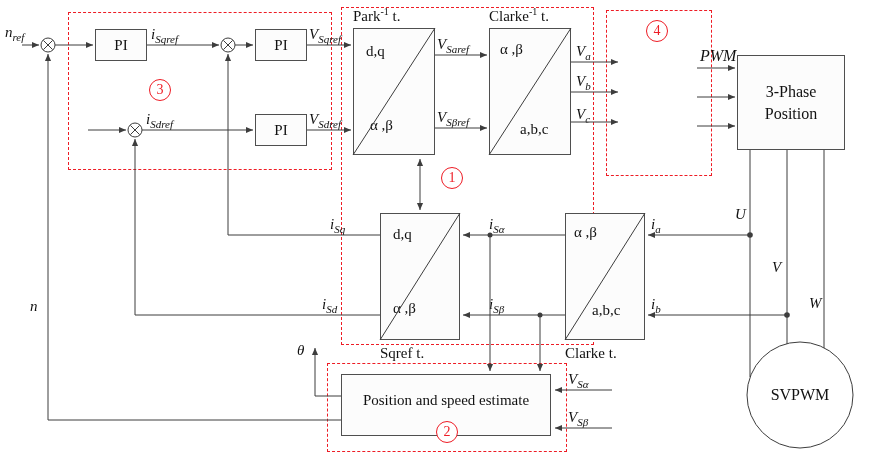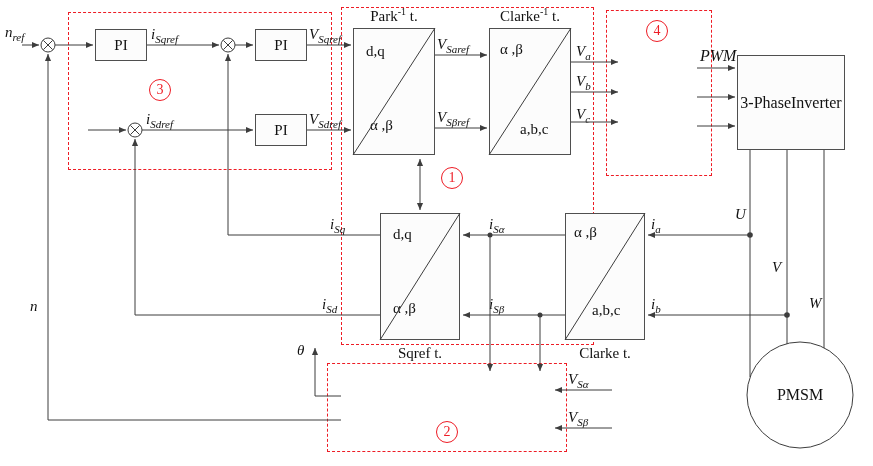--- a/index.html
+++ b/index.html
@@ -4,22 +4,22 @@
 <style>
   :root { --red:#ee1c25; --line:#3d3d3d; }
   * { margin:0; padding:0; box-sizing:border-box; }
   body { background:#fff; font-family:"Liberation Serif", serif; }
   .canvas { position:relative; width:873px; height:466px; background:#fff; overflow:hidden; }
   .dashed { position:absolute; border:1px dashed var(--red); z-index:1; background:transparent; }
   .blk { position:absolute; border:1px solid #4f4f4f; background:#fcfcfc; z-index:2;
          display:flex; align-items:center; justify-content:center; font-size:15px; color:#111; }
   .tblk { display:block; }
   .tblk .tl { position:absolute; font-size:15px; color:#111; white-space:nowrap; }
-  .col { flex-direction:row; line-height:1.35; font-size:16px; }
-  .title { position:absolute; z-index:3; text-align:center; font-size:15px; color:#111; white-space:nowrap; }
+  .col { flex-direction:column; line-height:1.35; font-size:16px; }
+  .title { position:absolute; z-index:3; text-align:left; font-size:15px; color:#111; white-space:nowrap; }
   .title sup { font-size:10px; }
   .sig { position:absolute; z-index:3; font-style:italic; font-size:15px; color:#111; white-space:nowrap; }
   .sig .sub { font-size:11px; vertical-align:sub; font-style:italic; }
   .sig.small { font-size:16px; }
   .pmsm-label { position:absolute; z-index:3; font-size:16px; color:#111; text-align:center; }
   svg.wires { position:absolute; left:0; top:0; z-index:4; pointer-events:none; stroke:var(--line); stroke-width:1; fill:none; }
   svg.wires marker path { fill:var(--line); stroke:none; }
   svg.wires .dot { fill:var(--line); stroke:none; }
   svg.wires .sumc { fill:#fff; }
   .rmark { position:absolute; z-index:5; width:22px; height:22px; border:1.5px solid var(--red);
@@ -51,34 +51,37 @@
     <span class="tl" style="left:16px;top:88px">α ,β</span>
   </div>
   <div class="blk tblk" style="left:489px;top:28px;width:82px;height:127px">
     <span class="tl" style="left:10px;top:12px">α ,β</span>
     <span class="tl" style="left:30px;top:92px">a,b,c</span>
   </div>
 
 
   <div class="blk col" style="left:737px;top:55px;width:108px;height:95px">
     <span>3-Phase</span>
-    <span>Inverter</span>
+    <span>Position</span>
   </div>
 
   <div class="blk tblk" style="left:380px;top:213px;width:80px;height:127px">
     <span class="tl" style="left:12px;top:12px">d,q</span>
     <span class="tl" style="left:12px;top:86px">α ,β</span>
   </div>
   <div class="blk tblk" style="left:565px;top:213px;width:80px;height:127px">
     <span class="tl" style="left:8px;top:10px">α ,β</span>
     <span class="tl" style="left:26px;top:88px">a,b,c</span>
   </div>
 
-
-  <div class="pmsm-label" style="left:770px;top:386px;width:60px">PMSM</div>
+  <div class="blk" style="left:341px;top:374px;width:210px;height:62px;padding-bottom:10px">
+    <span>Position and speed estimate</span>
+  </div>
+
+  <div class="pmsm-label" style="left:770px;top:386px;width:60px">SVPWM</div>
 
   <div class="title" style="left:353px;top:6px;width:82px">
     <span>Park</span><sup>-1</sup><span> t.</span>
   </div>
   <div class="title" style="left:489px;top:6px;width:82px">
     <span>Clarke</span><sup>-1</sup><span> t.</span>
   </div>
   <div class="title" style="left:380px;top:345px;width:80px">Sqref t.</div>
   <div class="title" style="left:565px;top:345px;width:80px">Clarke t.</div>
 

